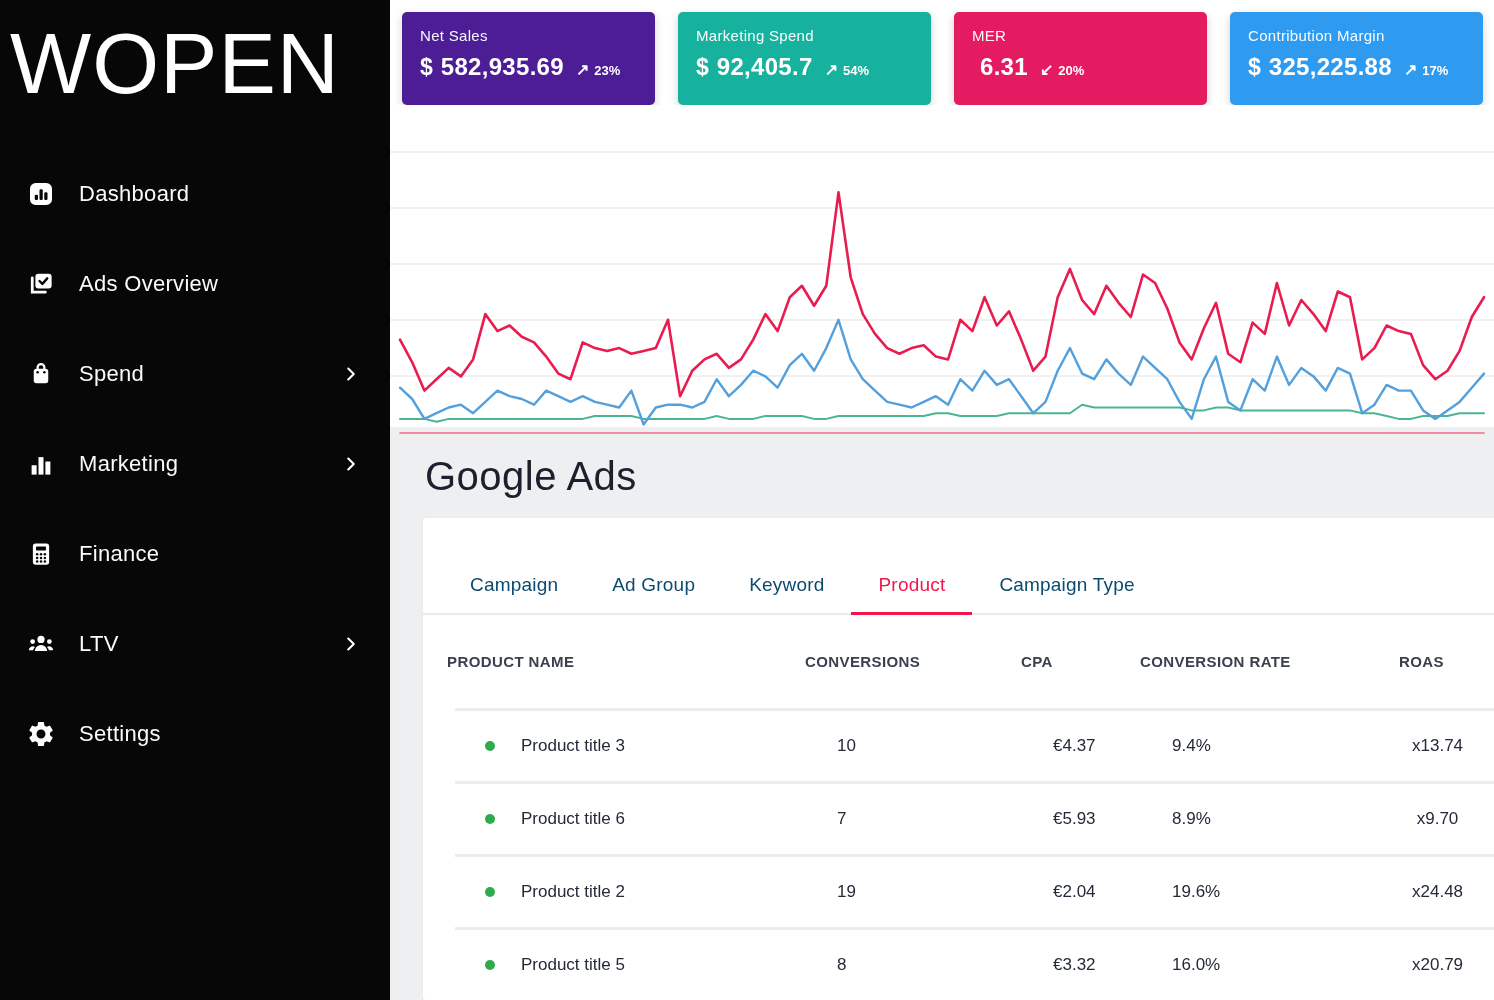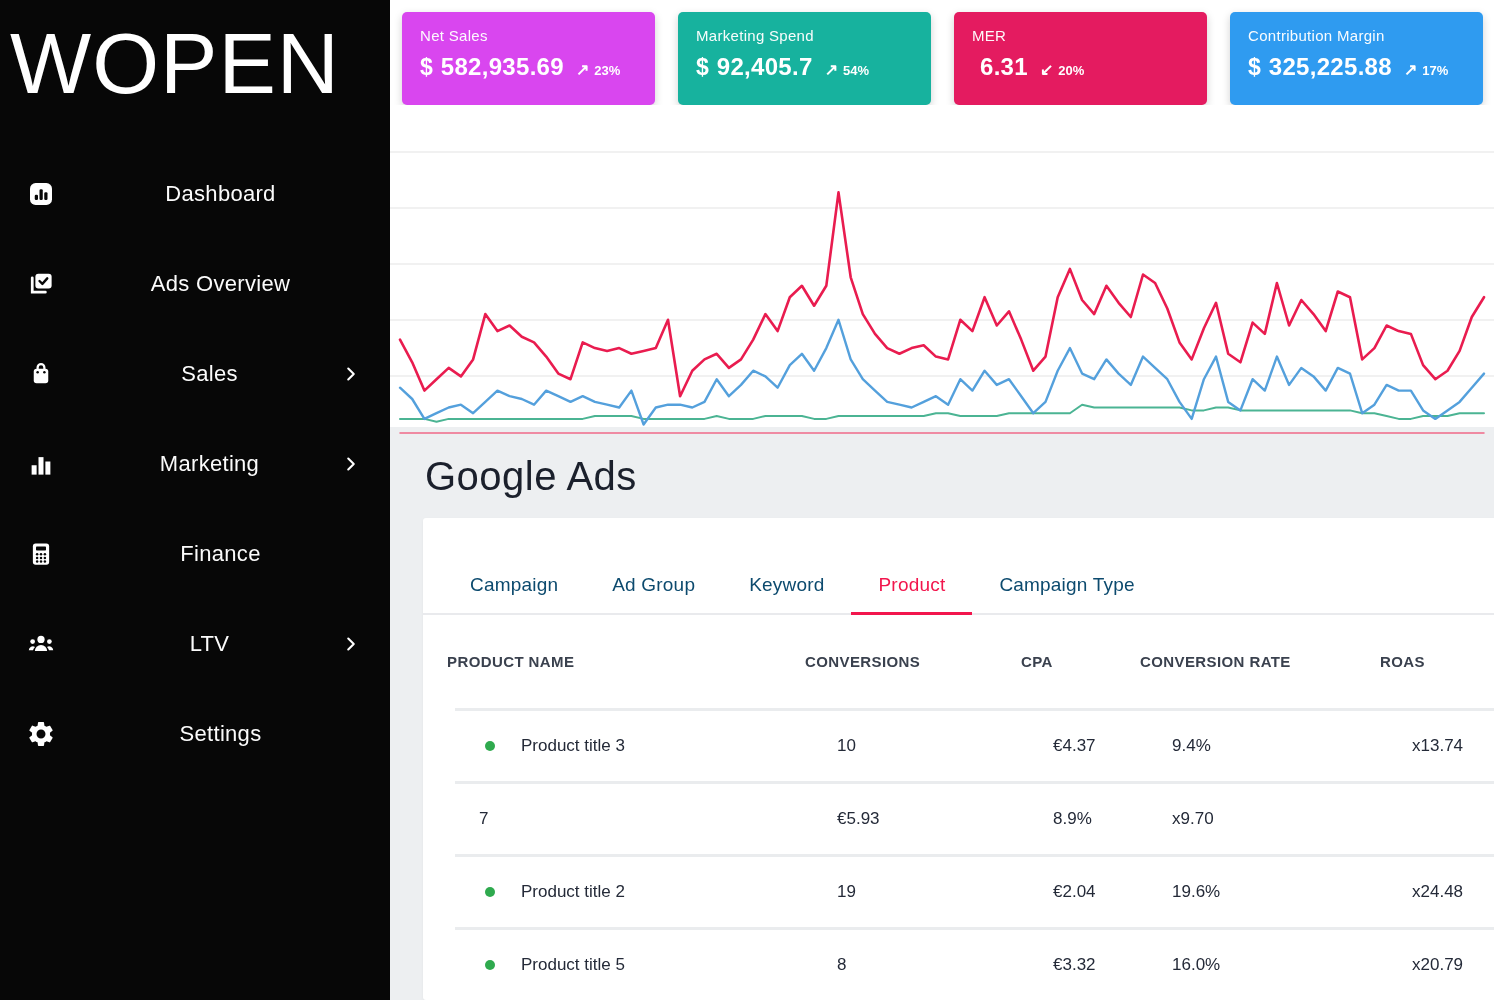--- a/index.html
+++ b/index.html
@@ -6,21 +6,21 @@
   html,body { width:1494px; height:1000px; overflow:hidden;
     font-family:"Liberation Sans", sans-serif; background:#ffffff; }
   body { display:flex; }
 
   
   .sidebar { width:390px; min-width:390px; height:100%; background:#070707; color:#fff; }
   .logo { font-size:86px; font-weight:400; letter-spacing:1px; color:#ffffff;
     padding:14px 0 0 10px; line-height:1.15; }
   .nav { margin-top:36px; }
   .nav-item { height:90px; display:flex; align-items:center; padding:0 28px 0 25px;
-    cursor:pointer;text-align:center; }
+    cursor:pointer; }
   .nav-item .nicon { width:32px; height:32px; display:flex; align-items:center;
     justify-content:center; flex:0 0 32px; }
   .nav-item .nlabel { font-size:22px; font-weight:400; color:#fbfbfb; margin-left:22px;
     letter-spacing:0.3px; flex:1; }
   .nav-item .chev { width:22px; height:22px; }
 
   
   .main { flex:1; display:flex; flex-direction:column; height:100%; background:#fff; }
 
   
@@ -46,21 +46,21 @@
     min-height:480px; box-shadow:0 1px 3px rgba(0,0,0,0.05); }
   .tabbar { display:flex; padding:44px 20px 0 20px; border-bottom:2px solid #e9eaed; }
   .tab { font-size:19px; color:#0c4a6e; padding:12px 27px 16px 27px; cursor:pointer;
     border-bottom:3px solid transparent; margin-bottom:-2px; letter-spacing:0.2px; }
   .tab.active { color:#f2164d; border-bottom-color:#f2164d; }
 
   .tgrid { display:grid; grid-template-columns:358px 216px 119px 240px 1fr;
     align-items:center; padding:0 45px 0 24px; }
   .thead { height:93px; font-size:15px; font-weight:700; color:#3a414e;
     letter-spacing:0.4px; }
-  .thead .right, .trow .right { text-align:left; }
+  .thead .right, .trow .right { text-align:center; }
   .trow { height:73px; border-top:3px solid #eaecee; font-size:17px; color:#242a38;
     cursor:pointer;margin-left:32px; }
   .name-cell { display:flex; align-items:center; }
   .dot { width:10px; height:10px; border-radius:50%; background:#2faa4e;
     margin:0 26px 0 6px; flex:0 0 10px; }
 </style>
 </head>
 <body>
 
 <aside class="sidebar">
@@ -92,21 +92,21 @@
 
     <div class="nav-item">
       <span class="nicon">
         <svg width="30" height="30" viewBox="0 0 24 24">
             <path d="M9.3 8.6 V6.8 a2.7 2.7 0 0 1 5.4 0 V8.6" stroke="#ffffff" stroke-width="1.8" fill="none"></path>
             <rect x="6.2" y="7.8" width="11.6" height="11.6" rx="2.2" fill="#ffffff"></rect>
             <circle cx="9.3" cy="10.6" r="1" fill="#070707"></circle>
             <circle cx="14.7" cy="10.6" r="1" fill="#070707"></circle>
           </svg>
       </span>
-      <span class="nlabel">Sales</span>
+      <span class="nlabel">Spend</span>
       <span class="chev">
         <svg width="22" height="22" viewBox="0 0 24 24">
             <path d="M9 6 l6 6 l-6 6" stroke="#ffffff" stroke-width="2.3" fill="none" stroke-linecap="round" stroke-linejoin="round"></path>
           </svg>
       </span>
     </div>
 
     <div class="nav-item">
       <span class="nicon">
         <svg width="30" height="30" viewBox="0 0 24 24">
@@ -169,21 +169,21 @@
       </span>
       <span class="nlabel">Settings</span>
     </div>
 
   </nav>
 </aside>
 
 <div class="main">
 
   <div class="topbar">
-    <div class="kpi-card" style="background: #d946ef;">
+    <div class="kpi-card" style="background: #4c1d95;">
       <div class="kpi-label">Net Sales</div>
       <div class="kpi-value-row">
         <span class="kpi-currency">$</span>
         <span class="kpi-value">582,935.69</span>
         <span class="kpi-arrow">↗</span>
         <span class="kpi-trend">23%</span>
       </div>
     </div>
     <div class="kpi-card" style="background: rgb(23, 178, 158);">
       <div class="kpi-label">Marketing Spend</div>
@@ -253,20 +253,24 @@
             <span class="dot"></span>
             <span>Product title 3</span>
           </div>
         <div>10</div>
         <div>€4.37</div>
         <div>9.4%</div>
         <div class="right">x13.74</div>
       </div>
 
       <div class="tgrid trow">
+        <div class="name-cell">
+            <span class="dot"></span>
+            <span>Product title 6</span>
+          </div>
         <div>7</div>
         <div>€5.93</div>
         <div>8.9%</div>
         <div class="right">x9.70</div>
       </div>
 
       <div class="tgrid trow">
         <div class="name-cell">
             <span class="dot"></span>
             <span>Product title 2</span>

